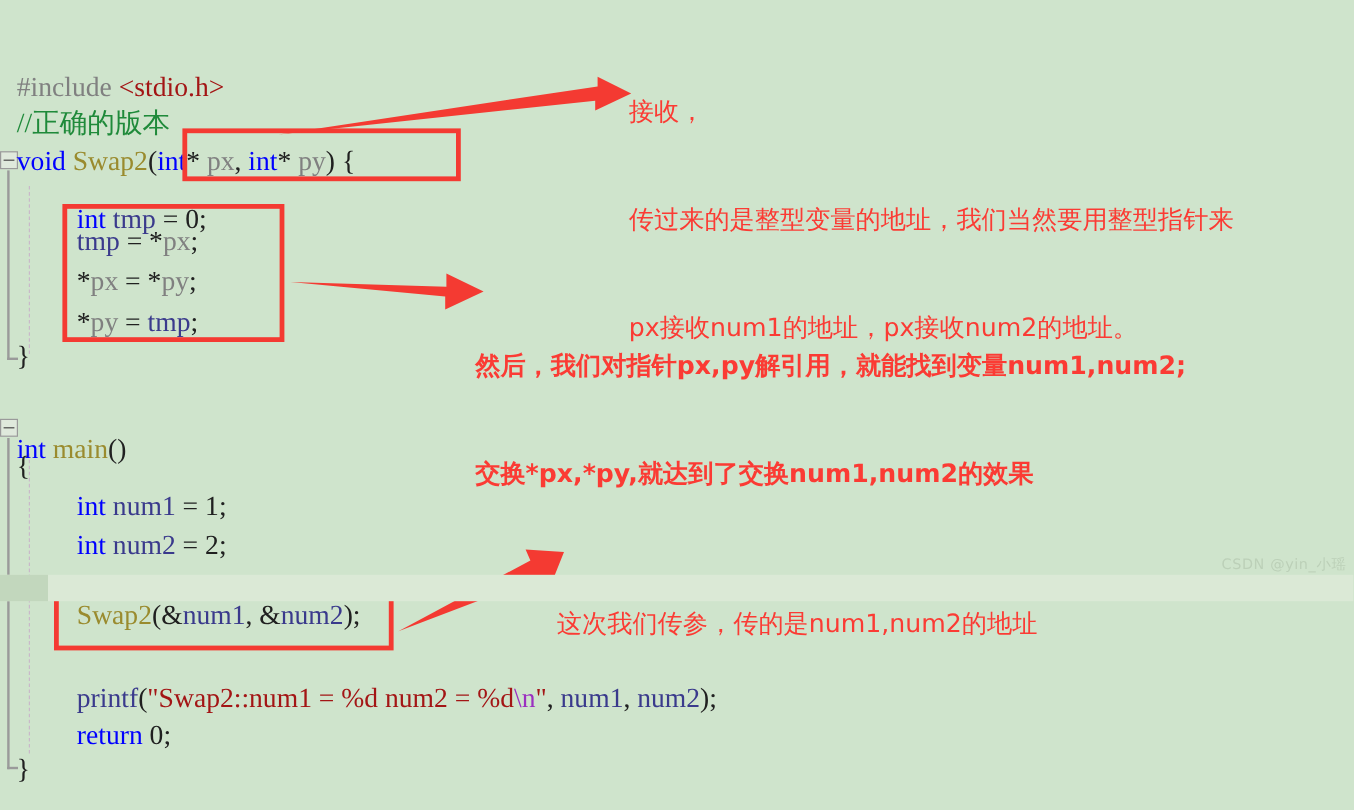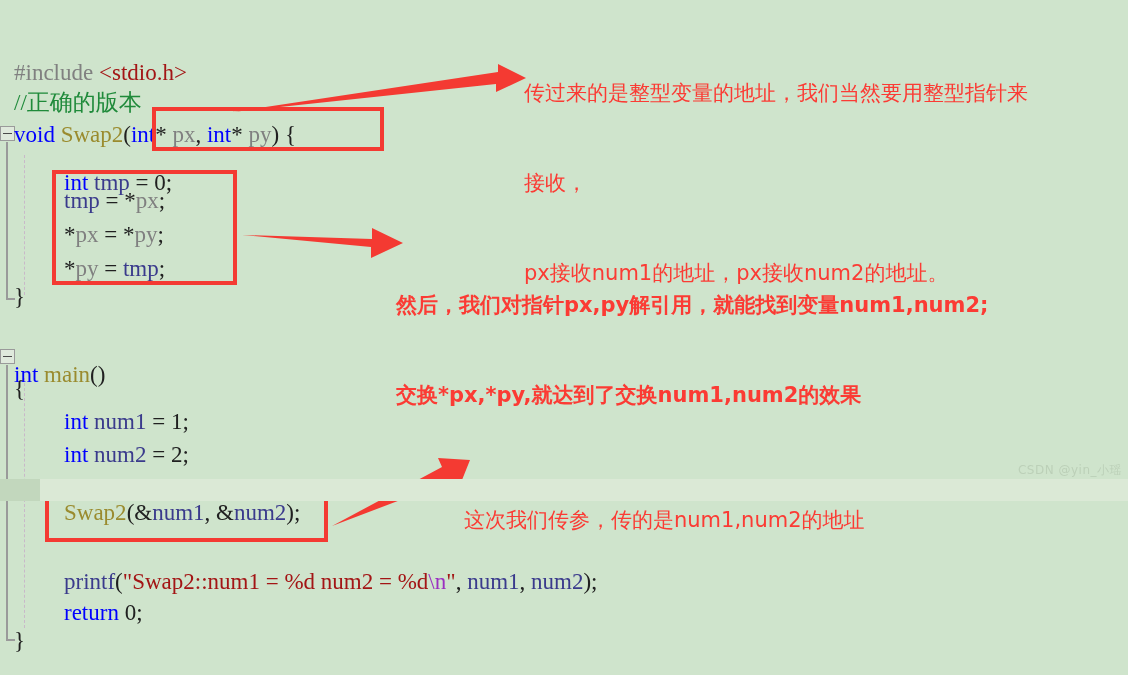--- a/index.html
+++ b/index.html
@@ -133,22 +133,22 @@
 
   <svg class="arrow" style="left:240px;top:215px;" width="165" height="50" viewBox="0 0 165 50">
     <polygon points="2,20 132,24 132,13 163,28 131,43 131,32" fill="#f43a32"></polygon>
   </svg>
 
   <svg class="arrow" style="left:330px;top:450px;" width="145" height="80" viewBox="0 0 145 80">
     <polygon points="2,76 112,17 108,8 140,10 128,40 123,30" fill="#f43a32"></polygon>
   </svg>
 
   <div class="anno" style="left:524px;top:18px;">
+    <div>接收，</div>
     <div>传过来的是整型变量的地址，我们当然要用整型指针来</div>
-    <div>接收，</div>
     <div>px接收num1的地址，px接收num2的地址。</div>
   </div>
 
   <div class="anno" style="left:396px;top:230px;font-weight:bold;">
     <div>然后，我们对指针px,py解引用，就能找到变量num1,num2;</div>
     <div>交换*px,*py,就达到了交换num1,num2的效果</div>
   </div>
 
   <div class="anno" style="left:464px;top:445px;">
     <div>这次我们传参，传的是num1,num2的地址</div>

